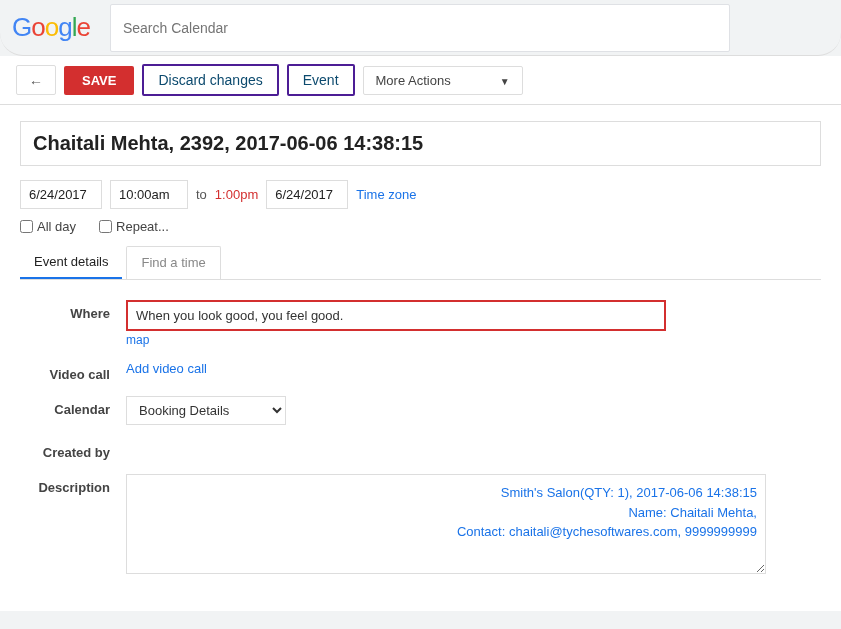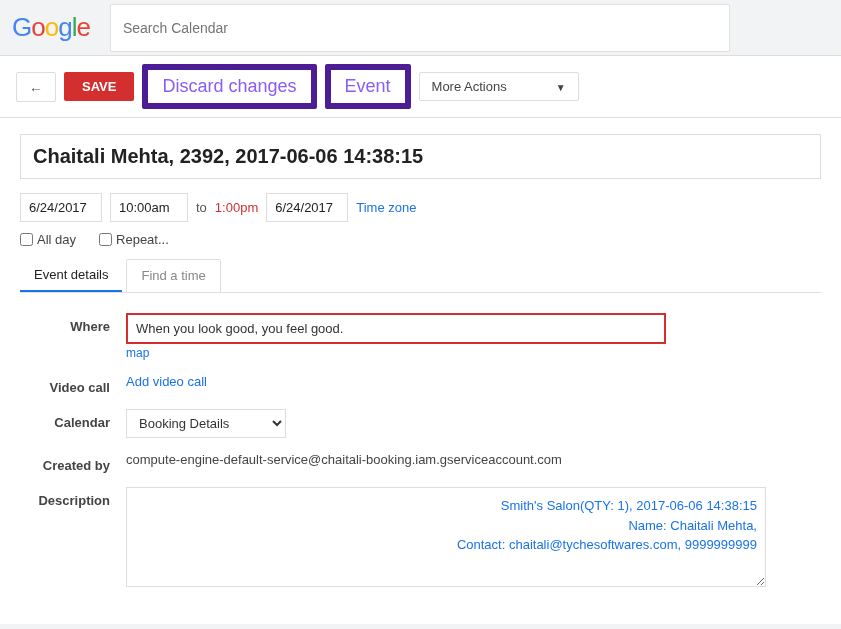--- a/index.html
+++ b/index.html
@@ -6,20 +6,21 @@
     body { font-family: Arial, sans-serif; font-size: 13px; background: #f1f3f4; color: #222; width: 841px; min-height: 629px; }
 
     
     .header {
       display: flex;
       align-items: center;
       background: #f1f3f4;
       padding: 20px 12px;
       border-bottom: 1px solid #ddd;
       height: 56px;
+      border-radius: 23px;
     }
     .logo {
       display: flex;
       align-items: center;
       margin-right: 20px;
     }
     .logo-text {
       font-size: 26px;
       font-weight: 400;
       letter-spacing: -1px;
@@ -75,25 +76,25 @@
       border: none;
       padding: 7px 18px;
       font-size: 13px;
       font-weight: bold;
       cursor: pointer;
       border-radius: 2px;
       text-transform: uppercase;
     }
     .btn-discard, .btn-delete {
       background: white;
-      border: 6px solid #4c1d95;
+      border: 2px solid #4c1d95;
       padding: 6px 14px;
-      font-size: 18px;
-      cursor: pointer;
-      color: #8b5cf6;
+      font-size: 14px;
+      cursor: pointer;
+      color: #0c4a6e;
       border-radius: 2px;
     }
     .btn-more-actions {
       border: 1px solid #ddd;
       background: white;
       padding: 6px 12px;
       font-size: 13px;
       cursor: pointer;
       color: #444;
       display: flex;
@@ -356,23 +357,20 @@
       <div class="form-label">Calendar</div>
       <div class="form-value">
         <select class="calendar-select">
           <option>Booking Details</option>
         </select>
       </div>
     </div>
 
     <div class="form-row">
       <div class="form-label">Created by</div>
-      <div class="form-value">
-        <span class="created-by-text">compute-engine-default-service@chaitali-booking.iam.gserviceaccount.com</span>
-      </div>
     </div>
 
     <div class="form-row">
       <div class="form-label">Description</div>
       <div class="form-value">
         <textarea class="description-textarea" style="">Smith's Salon(QTY: 1), 2017-06-06 14:38:15
 Name: Chaitali Mehta,
 Contact: chaitali@tychesoftwares.com, 9999999999</textarea>
       </div>
     </div>

